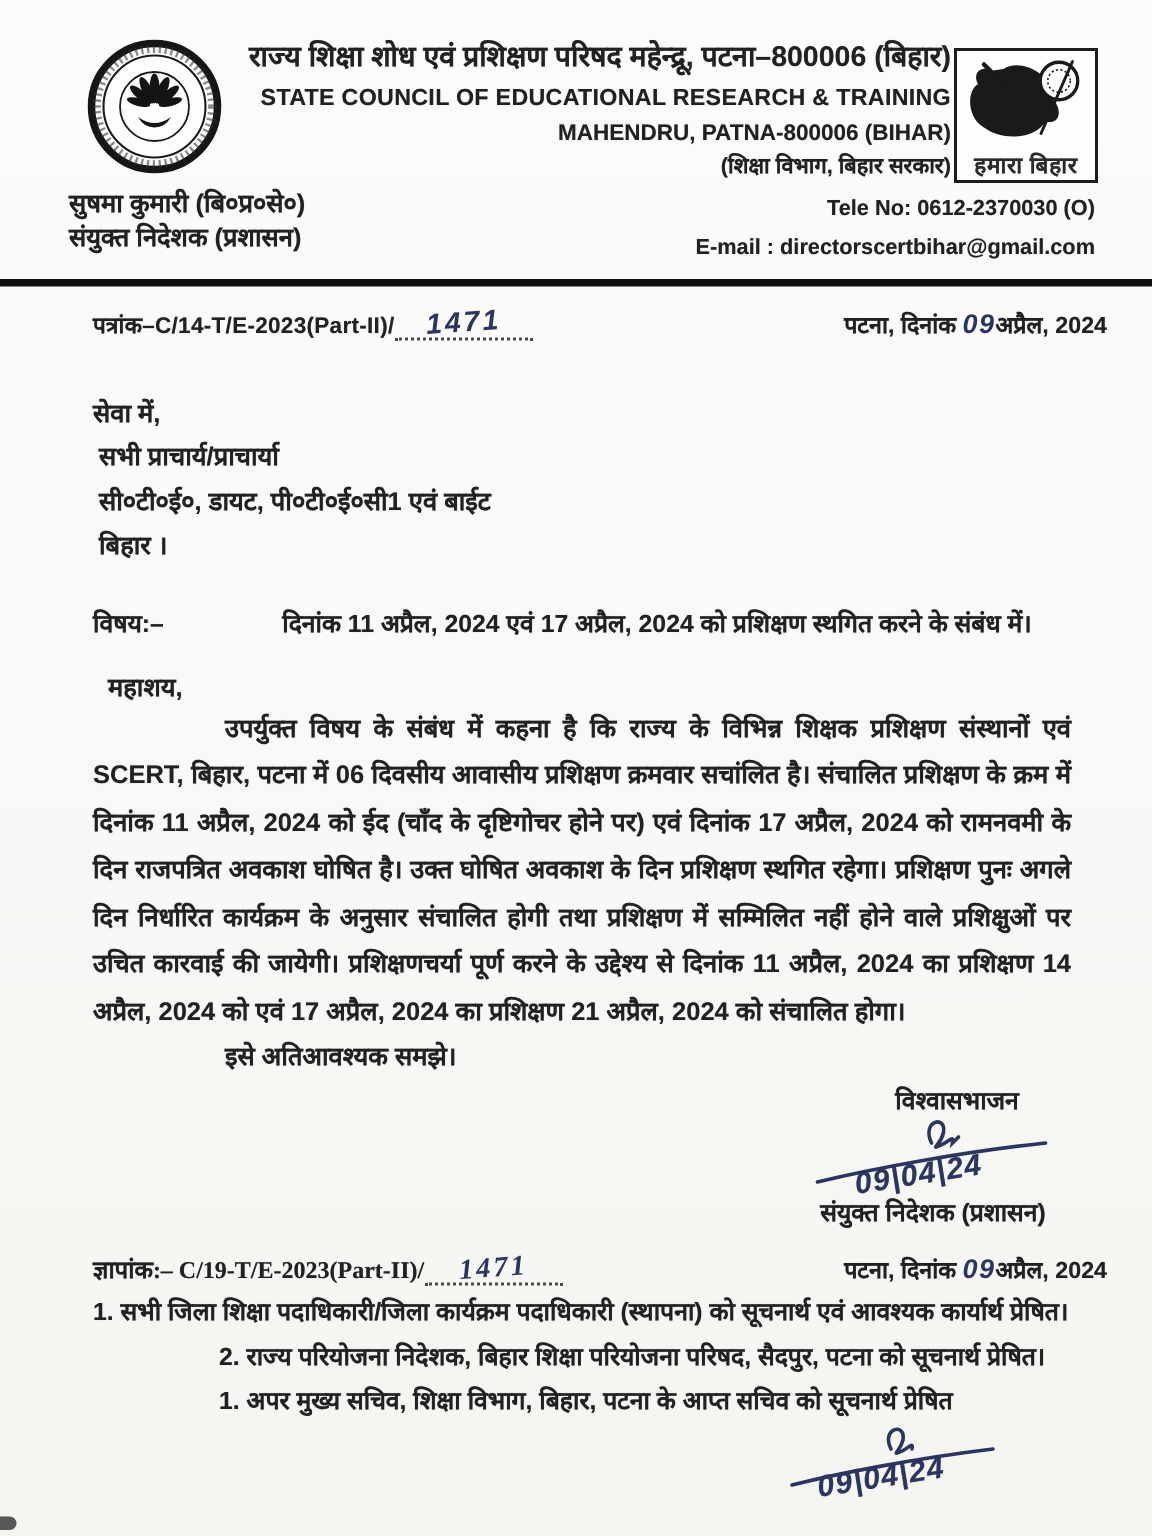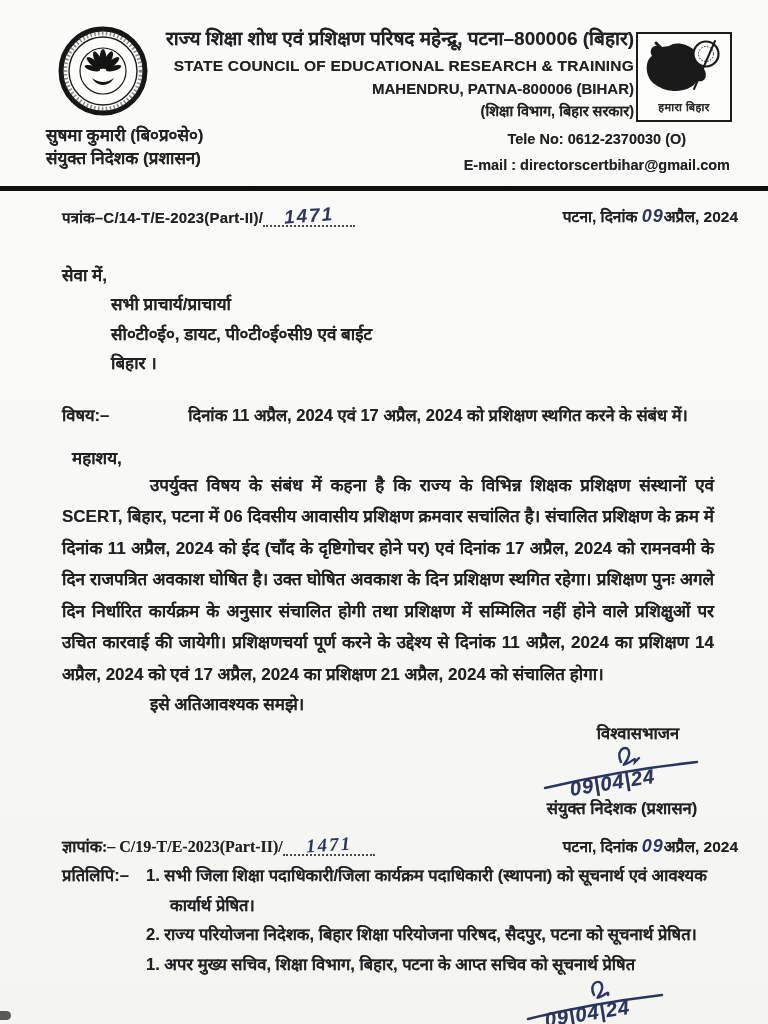--- a/index.html
+++ b/index.html
@@ -10,41 +10,41 @@
     color:#212123; overflow:hidden;
     text-shadow:0 0 .5px rgba(25,25,28,.45);
   }
   
   .seal { position:absolute; left:58px; top:26px; }
   .logo-right {
     position:absolute; left:636px; top:32px; width:96px; height:90px;
     border:2px solid #1c1c1c; background:#fdfdfc; display:flex; flex-direction:column;
     align-items:center; justify-content:flex-start; padding-top:3px;
   }
-  .logo-caption { font-size:11px; font-weight:bold; color:#2b2b2b; margin-top:-2px; letter-spacing:.5px; }
+  .logo-caption { font-size:15px; font-weight:bold; color:#2b2b2b; margin-top:-2px; letter-spacing:.5px; }
   .head-center { padding-top:26px; width:500px; margin:0 auto; text-align:right; line-height:1.38; }
   .h-hi  { font-size:19px; font-weight:bold; }
   .h-en1 { font-size:15.5px; font-weight:bold; letter-spacing:.2px; margin-top:3px; }
   .h-en2 { font-size:15px; font-weight:bold; margin-top:2px; }
   .h-dept{ font-size:14.5px; font-weight:bold; margin-top:2px; }
   .head-row2 { display:flex; justify-content:space-between; padding:4px 38px 0 46px; }
   .officer  { font-size:17px; font-weight:bold; line-height:1.35; }
-  .contact  { font-size:14.5px; font-weight:bold; text-align:center; line-height:1.75; padding-top:2px; }
+  .contact  { font-size:14.5px; font-weight:bold; text-align:right; line-height:1.75; padding-top:2px; }
   .rule { height:5px; background:#101010; margin-top:8px; }
   
   .ref-row { display:flex; justify-content:space-between; align-items:flex-end; padding:14px 30px 0 62px; }
   .ref-left { font-size:15px; font-weight:bold; }
   .ref-left .latin { letter-spacing:.2px; }
   .dotline { display:inline-block; min-width:92px; border-bottom:2px dotted #4a4a4a; text-align:center; line-height:.9; }
   .ink { color:#2a3560; text-shadow:none; }
   .hw-no { display:inline-block; font-size:19px; font-weight:bold; font-style:italic; letter-spacing:2px; transform:translateY(-1px) rotate(-4deg); }
   .ref-date { font-size:15.5px; font-weight:bold;text-align:center; }
   .hw-day { font-size:18px; font-weight:bold; font-style:italic; letter-spacing:1px; }
   .seva { padding:36px 0 0 62px; font-size:17px; font-weight:bold; }
-  .addr-lines { padding-left:111px; margin-top:4px; font-size:17px; font-weight:600; line-height:29.5px; }
+  .addr-lines { padding-left:66px; margin-top:4px; font-size:17px; font-weight:600; line-height:29.5px; }
   .subject-row { display:flex; margin-top:24px; padding:0 40px 0 62px; font-size:16.5px; font-weight:600; }
   .subject-label { width:86px; flex:none; }
   .subject-text { flex:1;text-align:center; }
   .salutation { padding:20px 0 0 72px; font-size:17px; font-weight:600; }
   .body-para {
     margin-top:1px; padding:0 54px 0 62px; font-size:17px; font-weight:600;
     line-height:31.5px; text-align:justify; text-indent:88px;
   }
   .closing-line { padding-left:150px; margin-top:2px; font-size:17px; font-weight:600; }
   
@@ -127,21 +127,21 @@
     </div>
     <div class="ref-date">
       <span>पटना, दिनांक</span>
       <span class="ink hw-day">09</span><span>अप्रैल, 2024</span>
     </div>
   </div>
 
   <div class="seva">सेवा में,</div>
   <div class="addr-lines">
     <div>सभी प्राचार्य/प्राचार्या</div>
-    <div>सी०टी०ई०, डायट, पी०टी०ई०सी9 एवं बाईट</div>
+    <div>सी०टी०ई०, डायट, पी०टी०ई०सी1 एवं बाईट</div>
     <div>बिहार ।</div>
   </div>
 
   <div class="subject-row">
     <div class="subject-label">विषय:–</div>
     <div class="subject-text">दिनांक 11 अप्रैल, 2024 एवं 17 अप्रैल, 2024 को प्रशिक्षण स्थगित करने के संबंध में।</div>
   </div>
 
   <div class="salutation">महाशय,</div>
   <div class="body-para">उपर्युक्त विषय के संबंध में कहना है कि राज्य के विभिन्न शिक्षक प्रशिक्षण संस्थानों एवं SCERT, बिहार, पटना में 06 दिवसीय आवासीय प्रशिक्षण क्रमवार सचांलित है। संचालित प्रशिक्षण के क्रम में दिनांक 11 अप्रैल, 2024 को ईद (चाँद के दृष्टिगोचर होने पर) एवं दिनांक 17 अप्रैल, 2024 को रामनवमी के दिन राजपत्रित अवकाश घोषित है। उक्त घोषित अवकाश के दिन प्रशिक्षण स्थगित रहेगा। प्रशिक्षण पुनः अगले दिन निर्धारित कार्यक्रम के अनुसार संचालित होगी तथा प्रशिक्षण में सम्मिलित नहीं होने वाले प्रशिक्षुओं पर उचित कारवाई की जायेगी। प्रशिक्षणचर्या पूर्ण करने के उद्देश्य से दिनांक 11 अप्रैल, 2024 का प्रशिक्षण 14 अप्रैल, 2024 को एवं 17 अप्रैल, 2024 का प्रशिक्षण 21 अप्रैल, 2024 को संचालित होगा।</div>
@@ -162,21 +162,20 @@
       <span>ज्ञापांक:– C/19-T/E-2023(Part-II)/</span><span class="dotline"><span class="ink hw-no">1471</span></span>
     </div>
     <div class="ref-date">
       <span>पटना, दिनांक</span>
       <span class="ink hw-day">09</span><span>अप्रैल, 2024</span>
     </div>
   </div>
 
   <div class="copies">
     <div class="copy-row">
-      <div class="copy-label">प्रतिलिपि:–</div>
       <div class="copy-item">1. सभी जिला शिक्षा पदाधिकारी/जिला कार्यक्रम पदाधिकारी (स्थापना) को सूचनार्थ एवं आवश्यक कार्यार्थ प्रेषित।</div>
     </div>
     <div class="copy-row">
       <div class="copy-label"></div>
       <div class="copy-item">2. राज्य परियोजना निदेशक, बिहार शिक्षा परियोजना परिषद, सैदपुर, पटना को सूचनार्थ प्रेषित।</div>
     </div>
     <div class="copy-row">
       <div class="copy-label"></div>
       <div class="copy-item">1. अपर मुख्य सचिव, शिक्षा विभाग, बिहार, पटना के आप्त सचिव को सूचनार्थ प्रेषित</div>
     </div>

